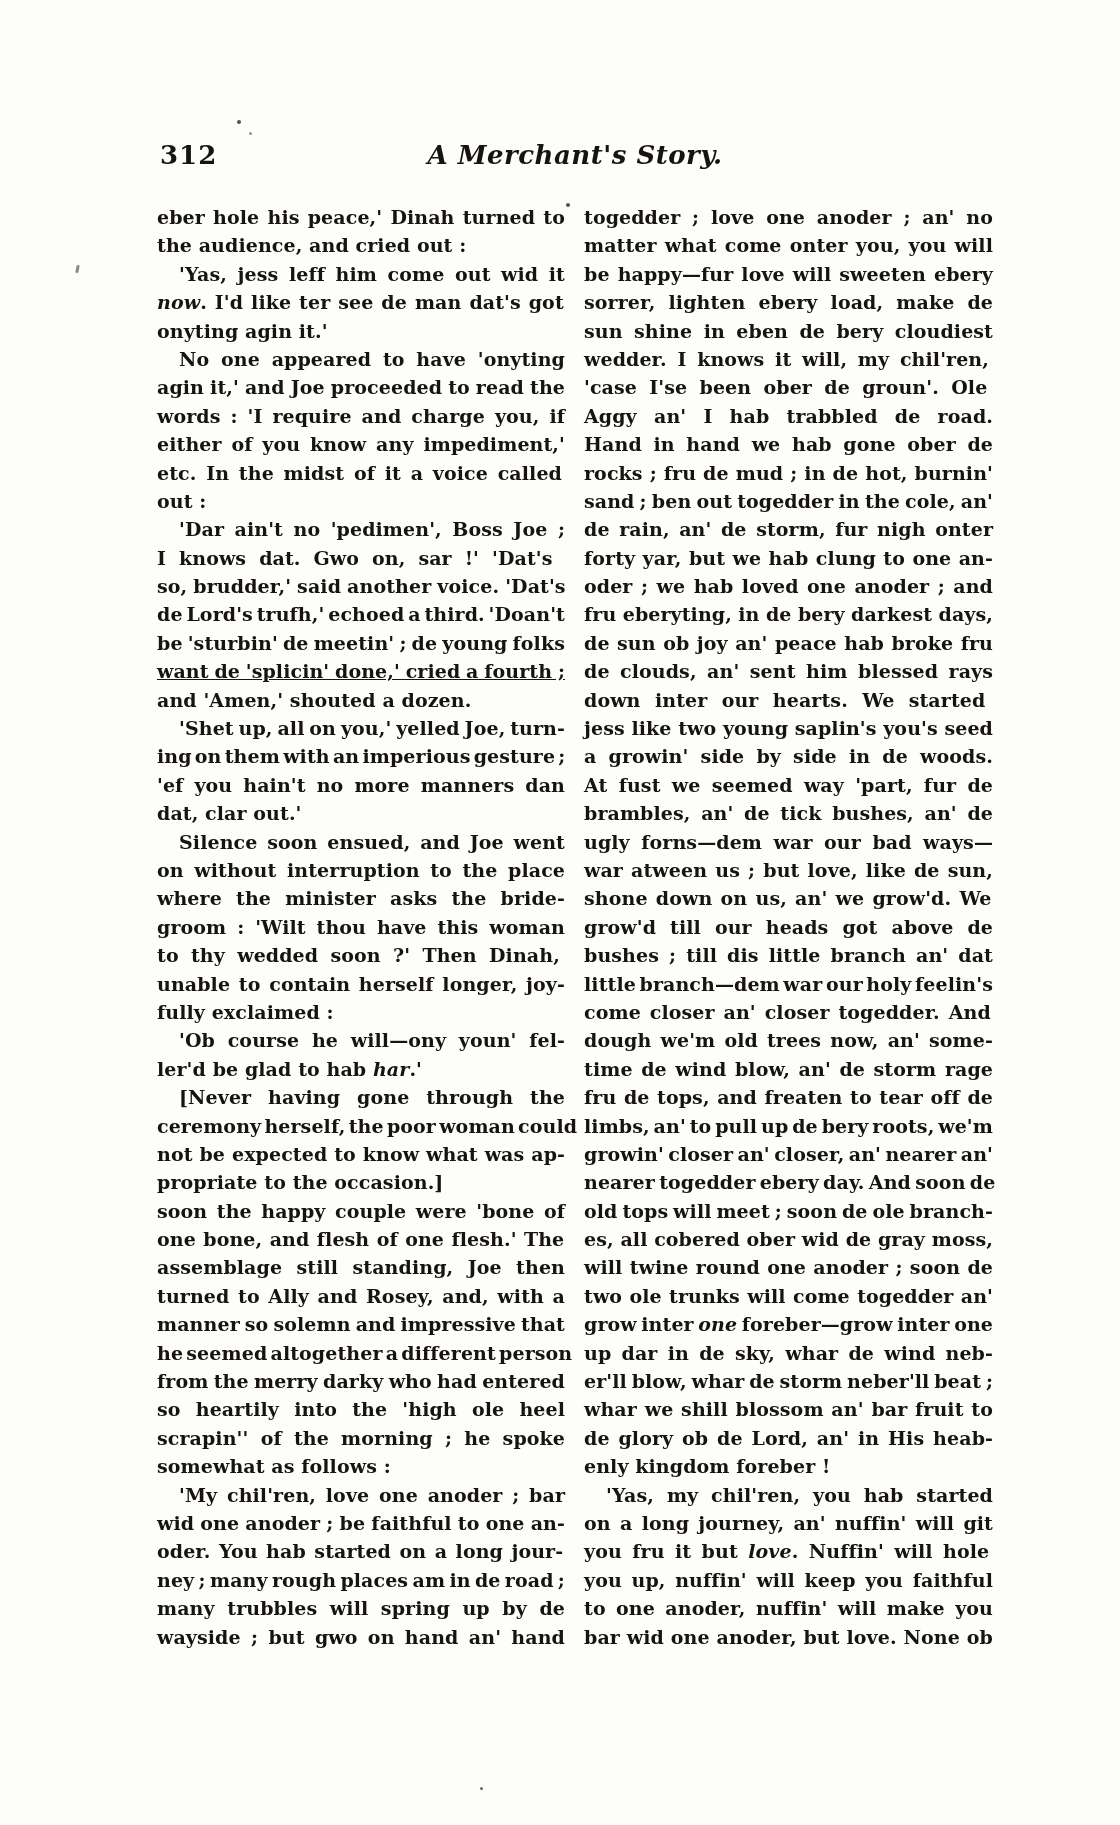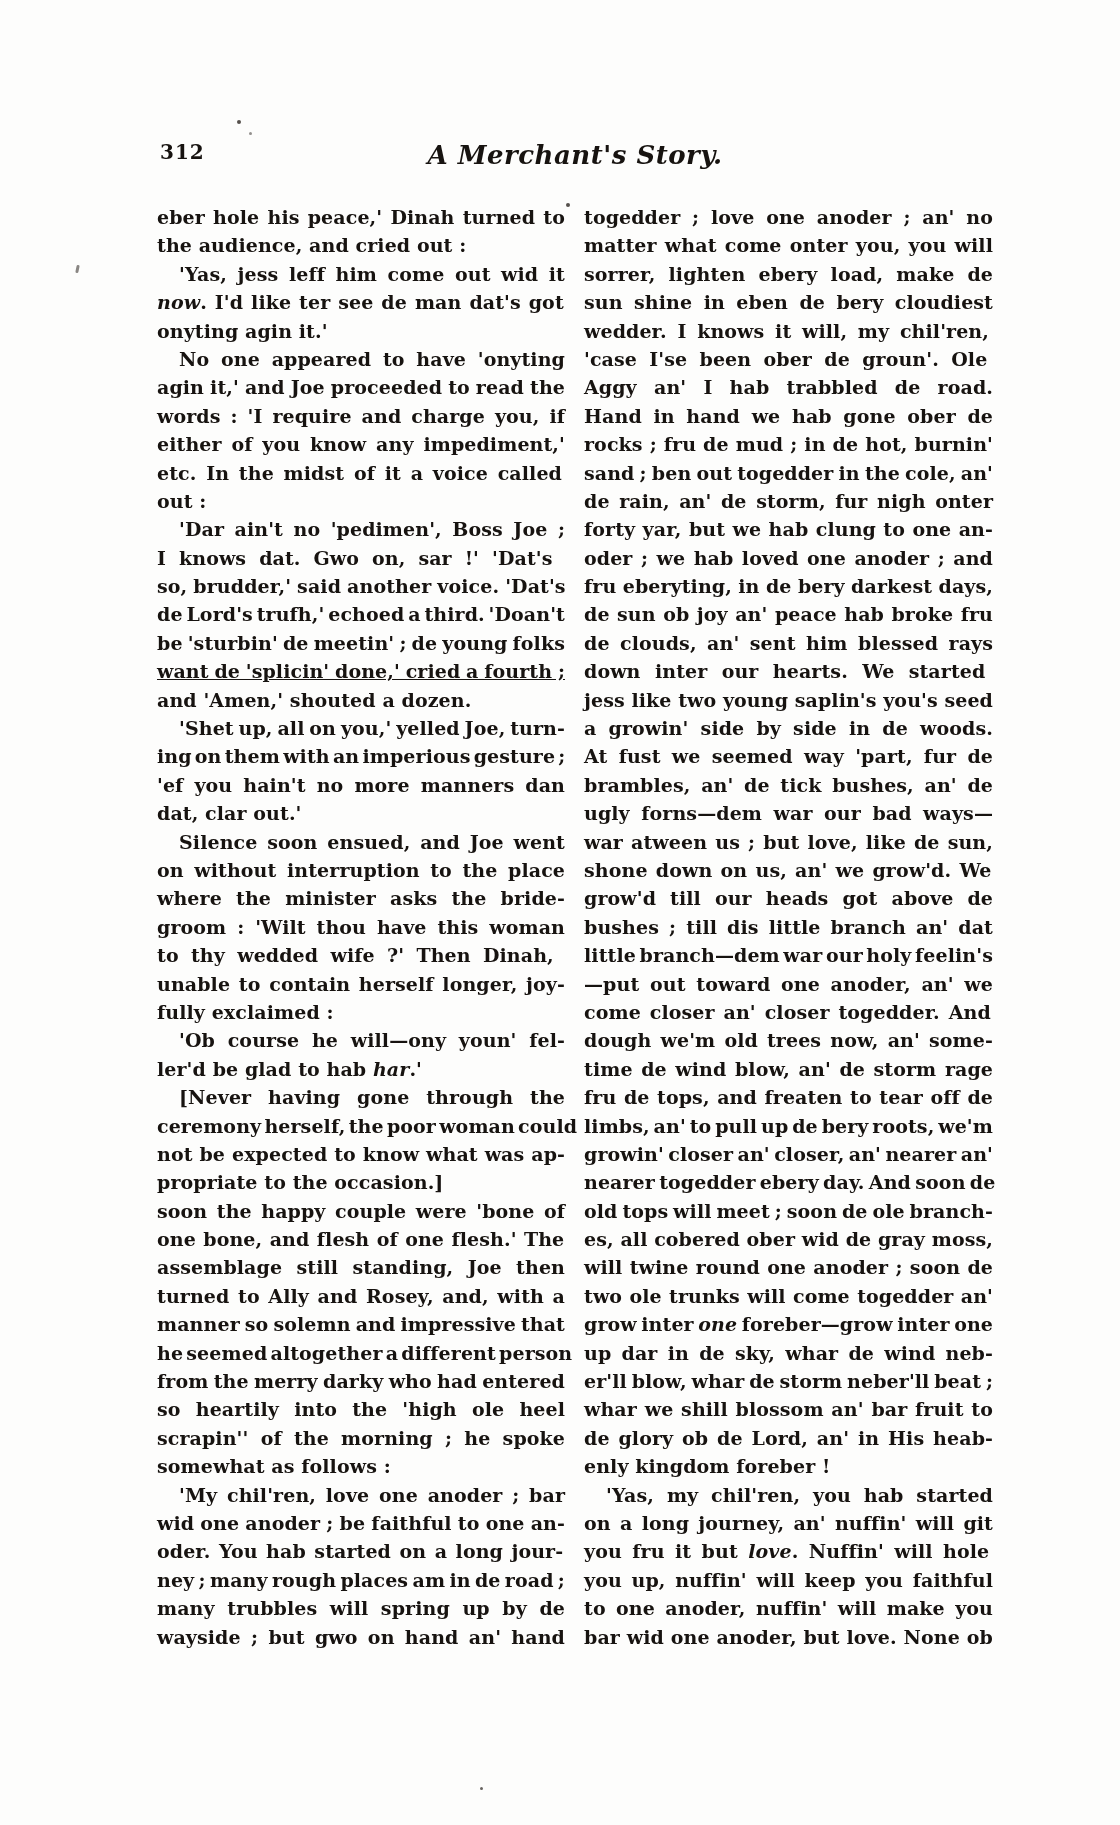--- a/index.html
+++ b/index.html
@@ -9,21 +9,21 @@
     font-family:"DejaVu Serif","Liberation Serif",serif;
     color:#171310;
     -webkit-font-smoothing:antialiased;
   }
   .page{position:absolute;inset:0;}
   .running-head{
     position:absolute;left:157px;top:140px;width:836px;height:36px;
   }
   .page-number{
     position:absolute;left:3px;top:0;
-    font-size:20px;font-weight:bold;letter-spacing:1px;
+    font-size:26px;font-weight:bold;letter-spacing:1px;
   }
   .head-title{
     position:absolute;left:0;right:0;top:0;text-align:center;
     font-size:26px;font-style:italic;font-weight:bold;letter-spacing:0.5px;
   }
   .col{
     position:absolute;top:203px;
   }
   .col-left{left:157px;width:408px;}
   .col-right{left:584px;width:409px;}
@@ -72,21 +72,21 @@
       <div class="line"><span class="t" style="word-spacing: -0.962054px; text-decoration: underline;">want de 'splicin' done,' cried a fourth ;</span></div>
       <div class="line end"><span class="t">and 'Amen,' shouted a dozen.</span></div>
       <div class="line ind"><span class="t" style="word-spacing: -1.86161px;">'Shet up, all on you,' yelled Joe, turn-</span></div>
       <div class="line"><span class="t" style="word-spacing: -3.5px;">ing on them with an imperious gesture ;</span></div>
       <div class="line"><span class="t" style="word-spacing: 4.32292px;">'ef you hain't no more manners dan</span></div>
       <div class="line end"><span class="t">dat, clar out.'</span></div>
       <div class="line ind"><span class="t" style="word-spacing: 3.09063px;">Silence soon ensued, and Joe went</span></div>
       <div class="line"><span class="t" style="word-spacing: 3.8625px;">on without interruption to the place</span></div>
       <div class="line"><span class="t" style="word-spacing: 7.44688px;">where the minister asks the bride-</span></div>
       <div class="line"><span class="t" style="word-spacing: 4.16927px;">groom : 'Wilt thou have this woman</span></div>
-      <div class="line"><span class="t" style="word-spacing: 5.58008px;">to thy wedded wife ?'   Then Dinah,</span></div>
+      <div class="line"><span class="t" style="word-spacing: 5.58008px;">to thy wedded soon ?'   Then Dinah,</span></div>
       <div class="line"><span class="t" style="word-spacing: 2.01562px;">unable to contain herself longer, joy-</span></div>
       <div class="line end"><span class="t">fully exclaimed :</span></div>
       <div class="line ind"><span class="t" style="word-spacing: 6.03125px;">'Ob course he will—ony youn' fel-</span></div>
       <div class="line end"><span class="t">ler'd be glad to hab <i>har</i>.'</span></div>
       <div class="line ind"><span class="t" style="word-spacing: 10.1836px;">[Never having gone through the</span></div>
       <div class="line"><span class="t" style="word-spacing: -3.5px;">ceremony herself, the poor woman could</span></div>
       <div class="line"><span class="t" style="word-spacing: 0.198661px;">not be expected to know what was ap-</span></div>
       <div class="line end"><span class="t">propriate to the occasion.]</span></div>
       <div class="line"><span class="t" style="word-spacing: 2.80208px;">soon the happy couple were 'bone of</span></div>
       <div class="line"><span class="t" style="word-spacing: 0.693359px;">one bone, and flesh of one flesh.'  The</span></div>
@@ -101,20 +101,21 @@
       <div class="line ind"><span class="t" style="word-spacing: 3.0599px;">'My chil'ren, love one anoder ; bar</span></div>
       <div class="line"><span class="t" style="word-spacing: -0.544922px;">wid one anoder ; be faithful to one an-</span></div>
       <div class="line"><span class="t" style="word-spacing: 1.7832px;">oder.  You hab started on a long jour-</span></div>
       <div class="line"><span class="t" style="word-spacing: -2.3941px;">ney ; many rough places am in de road ;</span></div>
       <div class="line"><span class="t" style="word-spacing: 5.89062px;">many trubbles will spring up by de</span></div>
       <div class="line"><span class="t" style="word-spacing: 3.60268px;">wayside ; but gwo on hand an' hand</span></div>
     </div>
   <div class="col col-right">
       <div class="line"><span class="t" style="word-spacing: 5.06696px;">togedder ; love one anoder ; an' no</span></div>
       <div class="line"><span class="t" style="word-spacing: 1.48438px;">matter what come onter you, you will</span></div>
+      <div class="line"><span class="t" style="word-spacing: 1.35312px;">be happy—fur love will sweeten ebery</span></div>
       <div class="line"><span class="t" style="word-spacing: 6.36562px;">sorrer, lighten ebery load, make de</span></div>
       <div class="line"><span class="t" style="word-spacing: 4.73438px;">sun shine in eben de bery cloudiest</span></div>
       <div class="line"><span class="t" style="word-spacing: 4.01562px;">wedder.  I knows it will, my chil'ren,</span></div>
       <div class="line"><span class="t" style="word-spacing: 5.60491px;">'case I'se been ober de groun'.  Ole</span></div>
       <div class="line"><span class="t" style="word-spacing: 10.4974px;">Aggy an' I hab trabbled de road.</span></div>
       <div class="line"><span class="t" style="word-spacing: 4.96205px;">Hand in hand we hab gone ober de</span></div>
       <div class="line"><span class="t" style="word-spacing: 0.310764px;">rocks ; fru de mud ; in de hot, burnin'</span></div>
       <div class="line"><span class="t" style="word-spacing: -1.59961px;">sand ; ben out togedder in the cole, an'</span></div>
       <div class="line"><span class="t" style="word-spacing: 2.85268px;">de rain, an' de storm, fur nigh onter</span></div>
       <div class="line"><span class="t" style="word-spacing: 0.693359px;">forty yar, but we hab clung to one an-</span></div>
@@ -126,21 +127,20 @@
       <div class="line"><span class="t" style="word-spacing: -0.0546875px;">jess like two young saplin's you's seed</span></div>
       <div class="line"><span class="t" style="word-spacing: 5.44196px;">a growin' side by side in de woods.</span></div>
       <div class="line"><span class="t" style="word-spacing: 4.55134px;">At fust we seemed way 'part, fur de</span></div>
       <div class="line"><span class="t" style="word-spacing: 3.95312px;">brambles, an' de tick bushes, an' de</span></div>
       <div class="line"><span class="t" style="word-spacing: 4.8125px;">ugly forns—dem war our bad ways—</span></div>
       <div class="line"><span class="t" style="word-spacing: 1.39062px;">war atween us ; but love, like de sun,</span></div>
       <div class="line"><span class="t" style="word-spacing: 1.50781px;">shone down on us, an' we grow'd.  We</span></div>
       <div class="line"><span class="t" style="word-spacing: 7.30729px;">grow'd till our heads got above de</span></div>
       <div class="line"><span class="t" style="word-spacing: 3.33482px;">bushes ; till dis little branch an' dat</span></div>
       <div class="line"><span class="t" style="word-spacing: -3.11875px;">little branch—dem war our holy feelin's</span></div>
-      <div class="line"><span class="t" style="word-spacing: 3.9974px;">—put out toward one anoder, an' we</span></div>
       <div class="line"><span class="t" style="word-spacing: 2.20573px;">come closer an' closer togedder.  And</span></div>
       <div class="line"><span class="t" style="word-spacing: 2.40625px;">dough we'm old trees now, an' some-</span></div>
       <div class="line"><span class="t" style="word-spacing: 1.85491px;">time de wind blow, an' de storm rage</span></div>
       <div class="line"><span class="t" style="word-spacing: 0.882812px;">fru de tops, and freaten to tear off de</span></div>
       <div class="line"><span class="t" style="word-spacing: -2.84961px;">limbs, an' to pull up de bery roots, we'm</span></div>
       <div class="line"><span class="t" style="word-spacing: -2.3099px;">growin' closer an' closer, an' nearer an'</span></div>
       <div class="line"><span class="t" style="word-spacing: -2.42411px;">nearer togedder ebery day.  And soon de</span></div>
       <div class="line"><span class="t" style="word-spacing: -1.81445px;">old tops will meet ; soon de ole branch-</span></div>
       <div class="line"><span class="t" style="word-spacing: 0.00223214px;">es, all cobered ober wid de gray moss,</span></div>
       <div class="line"><span class="t" style="word-spacing: 0.589286px;">will twine round one anoder ; soon de</span></div>

